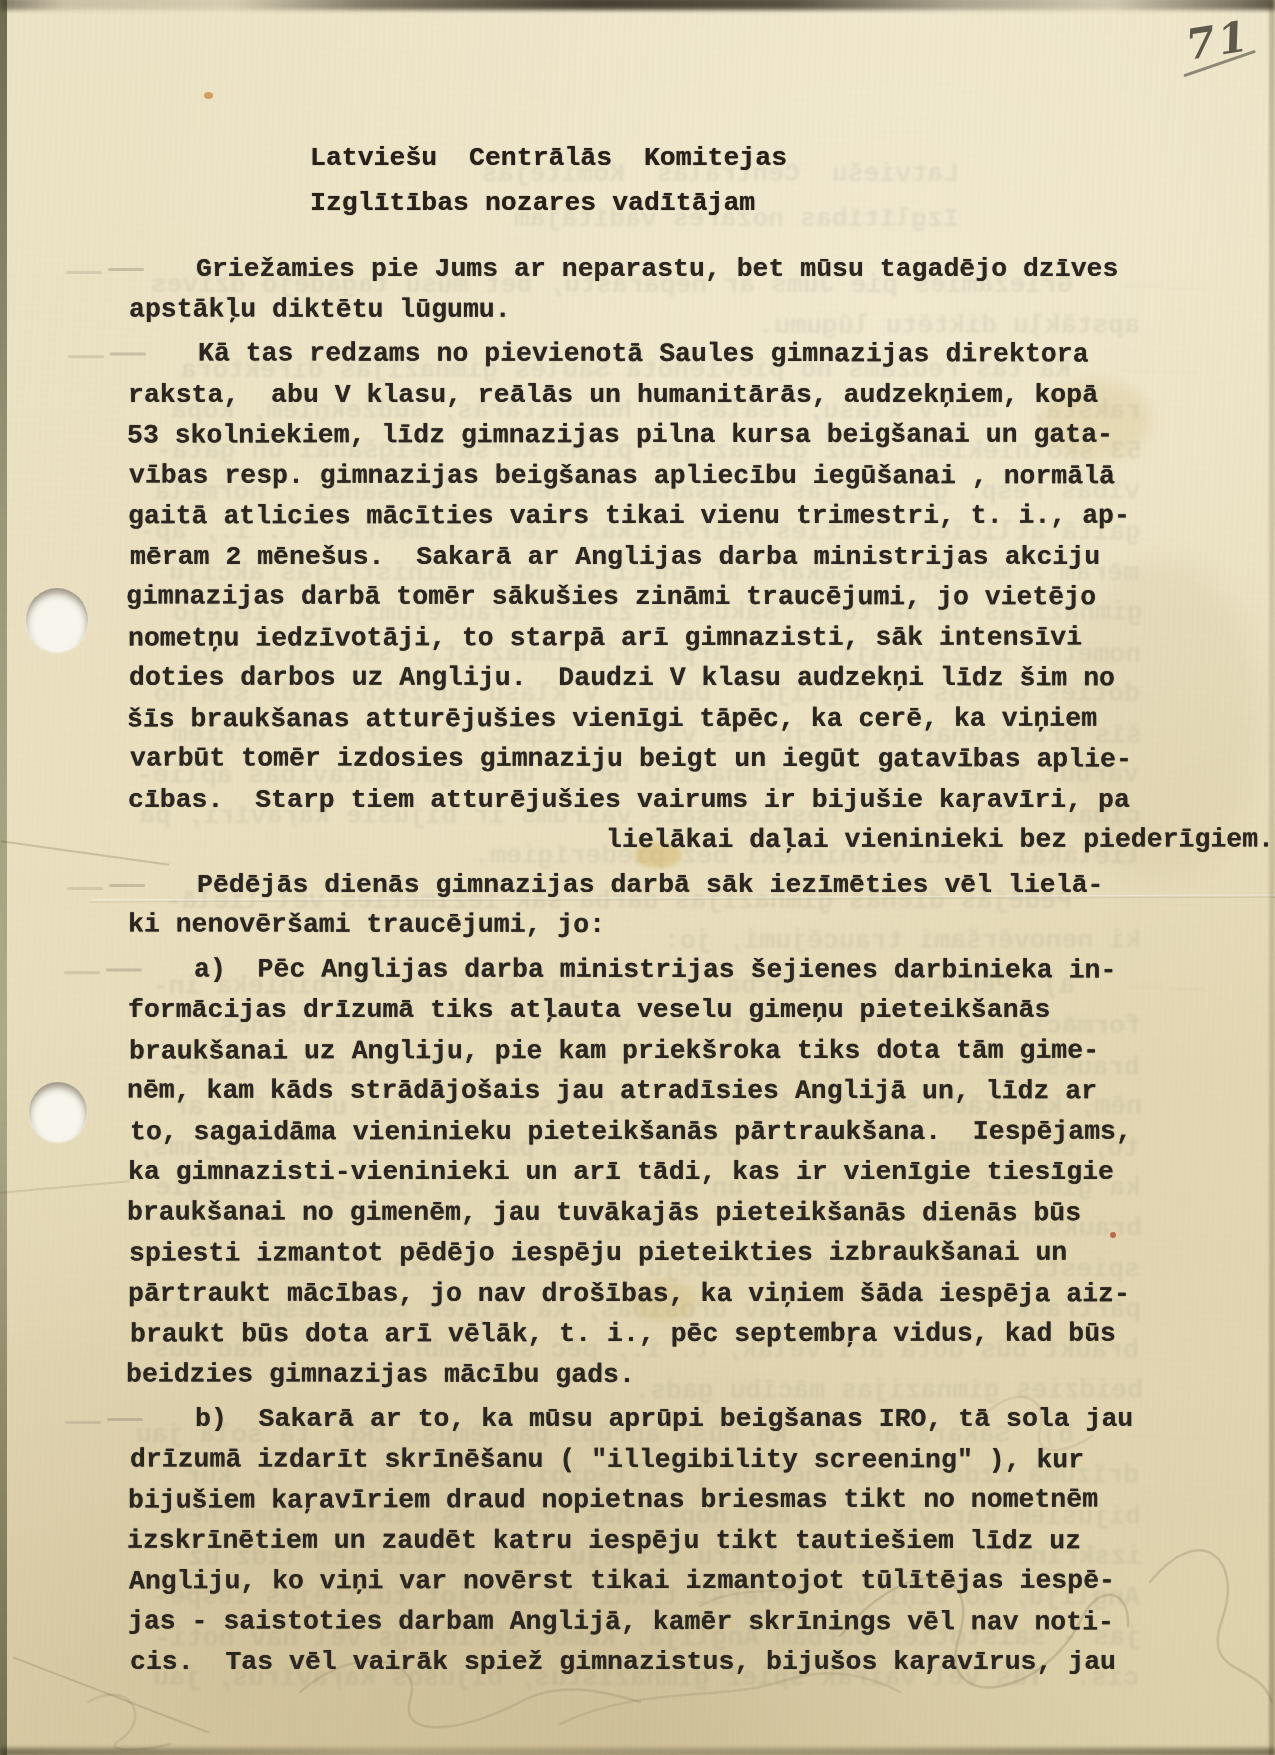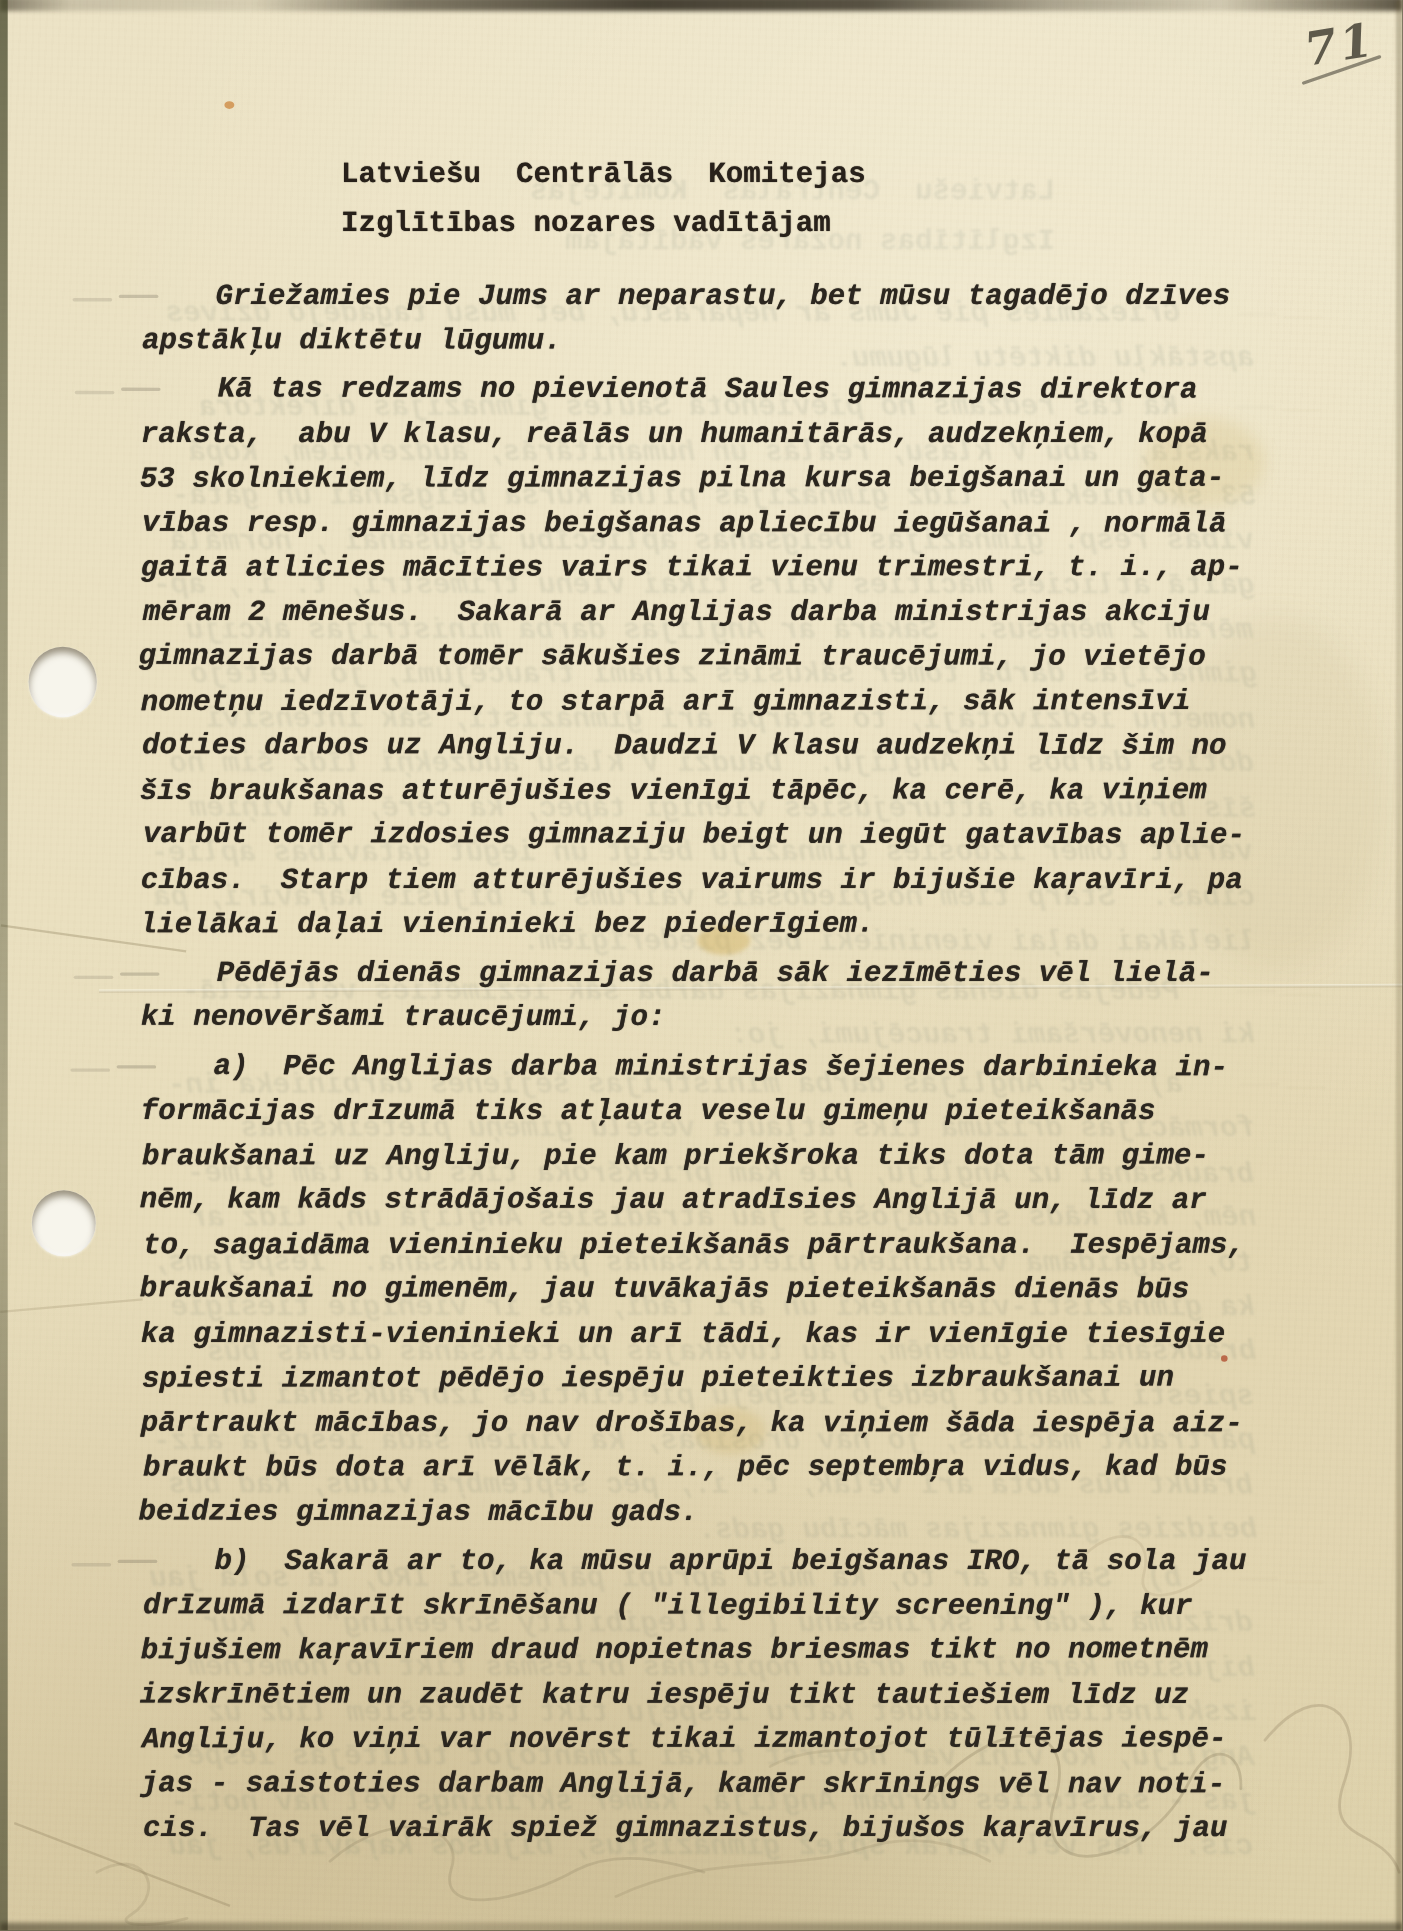--- a/index.html
+++ b/index.html
@@ -14,21 +14,21 @@
       linear-gradient(175deg,#ece3c6 0%,#eae0c0 45%,#e3d7b4 80%,#dcd0a9 100%);
   }
   .texture{position:absolute;inset:0;z-index:2;opacity:.55;pointer-events:none;background:
     repeating-linear-gradient(2deg, rgba(180,160,120,.035) 0 3px, transparent 3px 7px),
     repeating-linear-gradient(92deg, rgba(120,100,60,.028) 0 2px, transparent 2px 6px);}
   
   .doc{position:absolute;top:0;left:0;right:0;z-index:3;padding:136px 0 0 128px;}
   .title{margin-left:182px;margin-bottom:23px;}
   .title-line{font-size:26.5px;font-weight:bold;line-height:45px;white-space:pre;
     color:#28211a;text-shadow:0 0 1px rgba(40,34,26,.85);}
-  .para{margin:0 0 4px 0;font-style:italic;}
+  .para{margin:0 0 4px 0;}
   .line{font-size:26.5px;font-weight:bold;line-height:40.5px;white-space:pre;
     color:#2b261f;text-shadow:0 0 1px rgba(43,38,31,.8);position:relative;}
   .line.first{text-indent:68px;}
   .line.first::before{content:"";position:absolute;left:-20px;top:19px;width:36px;height:3px;
     background:rgba(96,90,74,.26);border-radius:2px;box-shadow:-42px 3px 0 rgba(96,90,74,.16);}
   
   .bleedthrough{position:absolute;inset:0;z-index:1;opacity:.095;filter:blur(1px);
     transform:scaleX(-1) translate(6px,16px);pointer-events:none;}
   .bleedthrough .line,.bleedthrough .title-line{color:#4e5f58 !important;text-shadow:none !important;}
   
@@ -172,34 +172,34 @@
           <div class="line" style="transform: translateX(-1px) rotate(-0.05deg);">53 skolniekiem, līdz gimnazijas pilna kursa beigšanai un gata-</div>
           <div class="line" style="transform: translateX(1px) rotate(0.04deg);">vības resp. gimnazijas beigšanas apliecību iegūšanai , normālā</div>
           <div class="line" style="transform: translateX(0px) rotate(-0.03deg);">gaitā atlicies mācīties vairs tikai vienu trimestri, t. i., ap-</div>
           <div class="line" style="transform: translateX(2px) rotate(0deg);">mēram 2 mēnešus.  Sakarā ar Anglijas darba ministrijas akciju</div>
           <div class="line" style="transform: translateX(-2px) rotate(0.05deg);">gimnazijas darbā tomēr sākušies zināmi traucējumi, jo vietējo</div>
           <div class="line" style="transform: translateX(0px) rotate(-0.06deg);">nometņu iedzīvotāji, to starpā arī gimnazisti, sāk intensīvi</div>
           <div class="line" style="transform: translateX(1px) rotate(0.03deg);">doties darbos uz Angliju.  Daudzi V klasu audzekņi līdz šim no</div>
           <div class="line" style="transform: translateX(-1px) rotate(-0.04deg);">šīs braukšanas atturējušies vienīgi tāpēc, ka cerē, ka viņiem</div>
           <div class="line" style="transform: translateX(2px) rotate(0.06deg);">varbūt tomēr izdosies gimnaziju beigt un iegūt gatavības aplie-</div>
           <div class="line" style="transform: translateX(0px) rotate(0deg);">cības.  Starp tiem atturējušies vairums ir bijušie kaŗavīri, pa</div>
-          <div class="line" style="transform: translateX(-1px) rotate(-0.05deg);">lielākai daļai vieninieki bez piederīgiem.</div>
+          <div class="line" style="transform: translateX(-1px) rotate(-0.05deg); text-align: right;">lielākai daļai vieninieki bez piederīgiem.</div>
         </div>
         <div class="para">
           <div class="line first" style="transform: translateX(1px) rotate(0deg);">Pēdējās dienās gimnazijas darbā sāk iezīmēties vēl lielā-</div>
           <div class="line" style="transform: translateX(0px) rotate(0.05deg);">ki nenovēršami traucējumi, jo:</div>
         </div>
         <div class="para">
           <div class="line first" style="transform: translateX(-2px) rotate(0.06deg);">a)  Pēc Anglijas darba ministrijas šejienes darbinieka in-</div>
           <div class="line" style="transform: translateX(0px) rotate(0deg);">formācijas drīzumā tiks atļauta veselu gimeņu pieteikšanās</div>
           <div class="line" style="transform: translateX(1px) rotate(-0.05deg);">braukšanai uz Angliju, pie kam priekšroka tiks dota tām gime-</div>
           <div class="line" style="transform: translateX(-1px) rotate(0.04deg);">nēm, kam kāds strādājošais jau atradīsies Anglijā un, līdz ar</div>
           <div class="line" style="transform: translateX(2px) rotate(-0.03deg);">to, sagaidāma vieninieku pieteikšanās pārtraukšana.  Iespējams,</div>
+          <div class="line" style="transform: translateX(0px) rotate(0deg);">ka gimnazisti-vieninieki un arī tādi, kas ir vienīgie tiesīgie</div>
           <div class="line" style="transform: translateX(-1px) rotate(0.05deg);">braukšanai no gimenēm, jau tuvākajās pieteikšanās dienās būs</div>
-          <div class="line" style="transform: translateX(0px) rotate(0deg);">ka gimnazisti-vieninieki un arī tādi, kas ir vienīgie tiesīgie</div>
           <div class="line" style="transform: translateX(1px) rotate(-0.06deg);">spiesti izmantot pēdējo iespēju pieteikties izbraukšanai un</div>
           <div class="line" style="transform: translateX(0px) rotate(0.03deg);">pārtraukt mācības, jo nav drošības, ka viņiem šāda iespēja aiz-</div>
           <div class="line" style="transform: translateX(2px) rotate(-0.04deg);">braukt būs dota arī vēlāk, t. i., pēc septembŗa vidus, kad būs</div>
           <div class="line" style="transform: translateX(-2px) rotate(0.06deg);">beidzies gimnazijas mācību gads.</div>
         </div>
         <div class="para">
           <div class="line first" style="transform: translateX(-1px) rotate(0deg);">b)  Sakarā ar to, ka mūsu aprūpi beigšanas IRO, tā sola jau</div>
           <div class="line" style="transform: translateX(2px) rotate(0.05deg);">drīzumā izdarīt skrīnēšanu ( "illegibility screening" ), kur</div>
           <div class="line" style="transform: translateX(0px) rotate(-0.06deg);">bijušiem kaŗavīriem draud nopietnas briesmas tikt no nometnēm</div>
           <div class="line" style="transform: translateX(-1px) rotate(0.03deg);">izskrīnētiem un zaudēt katru iespēju tikt tautiešiem līdz uz</div>

